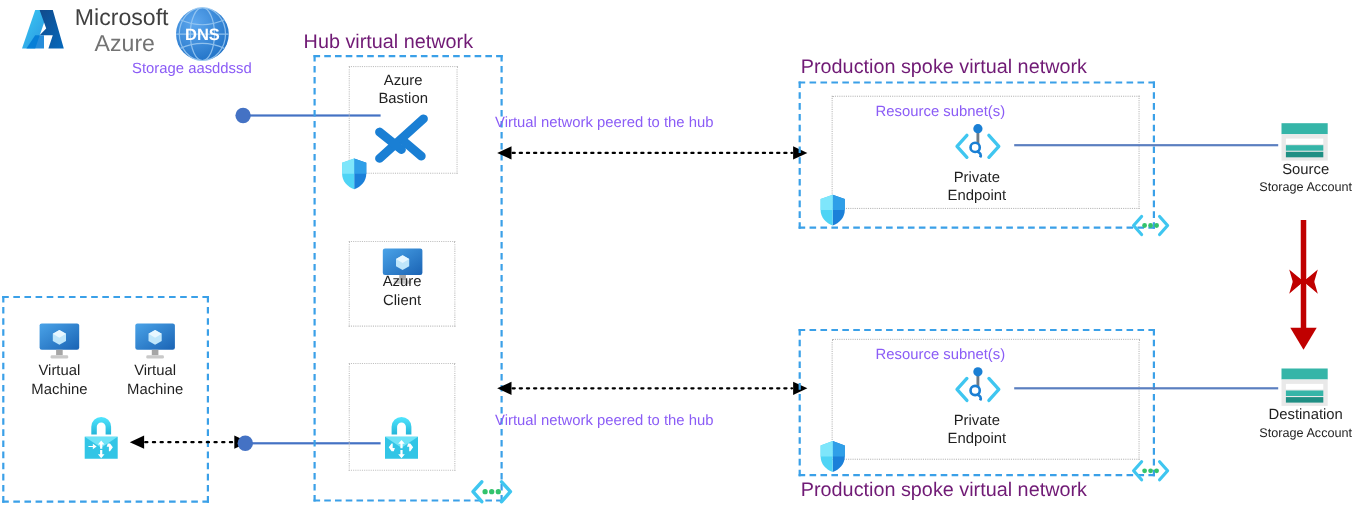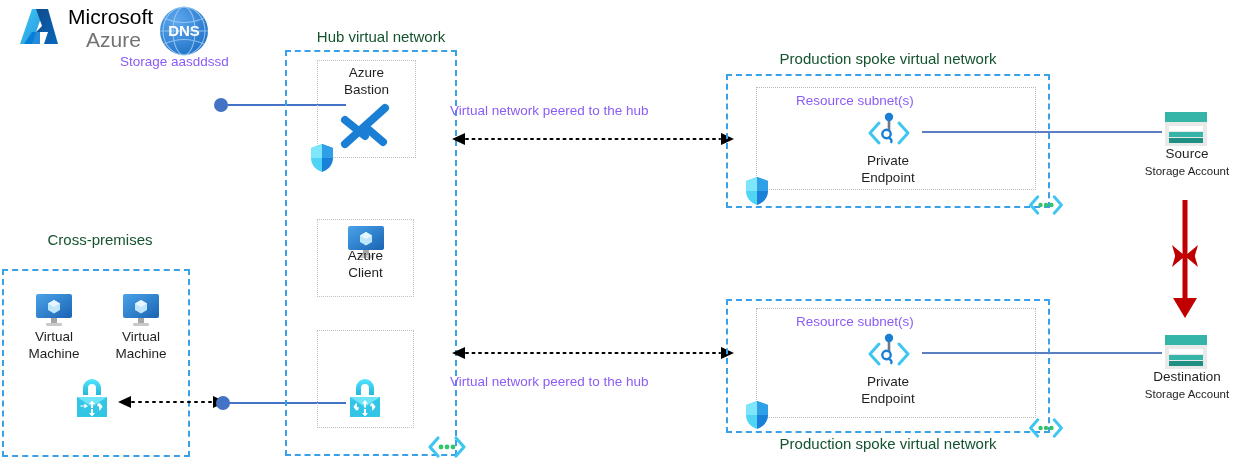--- a/index.html
+++ b/index.html
@@ -35,23 +35,22 @@
     border: 1.5px dotted #b9b9b9;
     box-sizing: border-box;
     background: transparent;
   }
   .res-box {
     border: 1.5px dotted #c0c0c0;
     box-sizing: border-box;
     background: transparent;
   }
   .title {
-    font-size: 15px;
-    color: #14532d;
-    text-align: center;
+    font-size: 18px;
+    color: #701a75;
     white-space: nowrap;
   }
   .title-wrap { white-space: normal; line-height: 19px; }
   .icon-cap {
     font-size: 13.5px;
     line-height: 16.5px;
     text-align: center;
     color: #1f1f1f;
   }
   .sub-cap {
@@ -87,21 +86,21 @@
           <stop offset="0%" stop-color="#3ccbf4"></stop>
             <stop offset="100%" stop-color="#2892df"></stop>
         </linearGradient>
       </defs>
       <path d="M18 3 L30 3 L18 38 L6 38 Z" fill="url(#azg2)"></path>
       <path d="M22 3 L34 3 L44 38 L30 38 L34 26 L22 26 L28 20 Z" fill="url(#azg1)"></path>
       <path d="M10 38 L26 38 L26 26 L18 26 Z" fill="#0078d4" opacity="0.85"></path>
     </svg>
   </div>
   <div class="abs" style="left:68px; top:5px; width:100px;">
-    <div style="font-size:21px; color:#000000; line-height:23px;">Microsoft</div>
+    <div style="font-size:21px; color:#404040; line-height:23px;">Microsoft</div>
     <div style="font-size:21px; color:#737373; line-height:23px; padding-left:18px;">Azure</div>
   </div>
 
   <div class="abs" style="left:157px; top:4px;">
     <svg width="54" height="54" viewBox="0 0 54 54">
       <defs>
         <radialGradient id="dnsg" cx="35%" cy="30%" r="80%">
           <stop offset="0%" stop-color="#5ea8ef"></stop>
             <stop offset="100%" stop-color="#1d6fc4"></stop>
         </radialGradient>
@@ -113,21 +112,20 @@
         <line x1="3" y1="27" x2="51" y2="27"></line>
         <path d="M7 14 Q27 23 47 14"></path>
         <path d="M7 40 Q27 31 47 40"></path>
       </g>
       <text x="27" y="32" font-family="Liberation Sans, sans-serif" font-size="15" font-weight="bold" fill="#ffffff" text-anchor="middle">DNS</text>
     </svg>
   </div>
   <div class="abs lbl" style="left:120px; top:54px; width:130px;">Storage aasddssd</div>
 
   <div class="abs title title-wrap" style="left:10px; top:230px; width:180px;">
-    <div>Cross-premises</div>
   </div>
   <div class="abs vnet-box" style="left:2px; top:269px; width:188px; height:188px;"></div>
 
   <div class="abs" style="left:34px; top:293px;">
     <svg width="40" height="34" viewBox="0 0 40 34">
       <defs>
         <linearGradient id="vmg" x1="0" y1="0" x2="1" y2="1">
           <stop offset="0%" stop-color="#4aa3e8"></stop>
             <stop offset="100%" stop-color="#1a63b4"></stop>
         </linearGradient>

